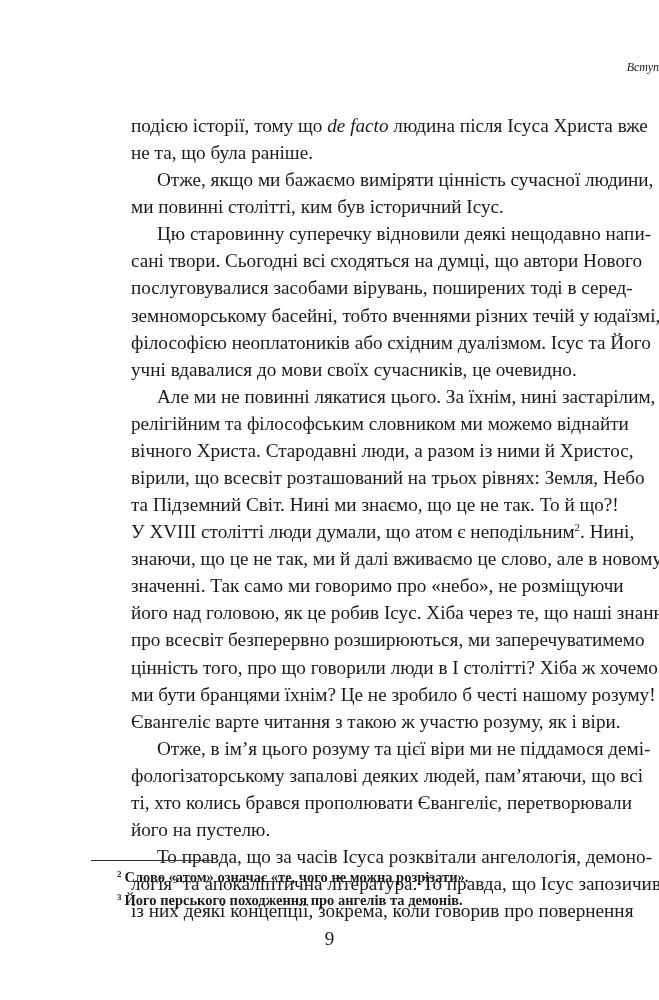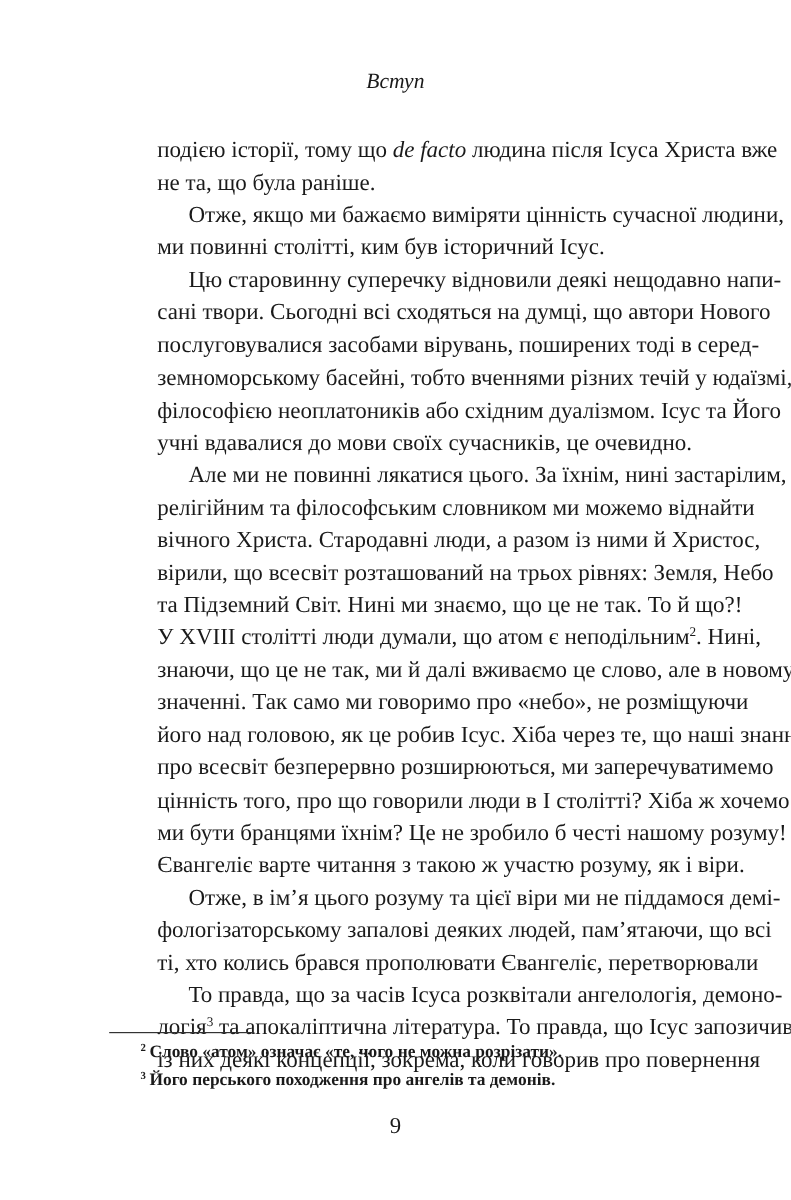--- a/index.html
+++ b/index.html
@@ -1,19 +1,19 @@
 <!DOCTYPE html>
 <html><head>
   <meta charset="utf-8">
   <style>
     html, body { margin: 0; padding: 0; background: #ffffff; }
     body { width: 659px; height: 1000px; position: relative; overflow: hidden;
       font-family: "Liberation Serif", "DejaVu Serif", serif; color: #1a1a1a; }
-    .running-head { position: absolute; top: 56px; left: 0; width: 659px; text-align: center;
-      font-style: italic; font-size: 18px; line-height: 22px; }
+    .running-head { position: absolute; top: 56px; left: 0; width: 659px; text-align: right;
+      font-style: italic; font-size: 12px; line-height: 22px; }
     .body-text { position: absolute; top: 112px; left: 91px; width: 493px; }
     .line { display: block; font-size: 19.2px; line-height: 27.08px; height: 27.08px;
       white-space: nowrap; text-align: justify; text-align-last: justify; margin-left: 40px; }
     .line.last { text-align-last: left; }
     .line.indent { padding-left: 26px; }
     .line i { font-style: italic; }
     sup { font-size: 11px; line-height: 0; vertical-align: 7px; }
     .fn-rule { position: absolute; top: 860px; left: 91px; width: 121px; height: 0;
       border-top: 1.2px solid #333; }
     .footnotes { position: absolute; top: 866px; left: 117px; width: 470px; }
@@ -47,20 +47,21 @@
   <span class="line">знаючи, що це не так, ми й далі вживаємо це слово, але в новому</span>
   <span class="line">значенні. Так само ми говоримо про «небо», не розміщуючи</span>
   <span class="line">його над головою, як це робив Ісус. Хіба через те, що наші знання</span>
   <span class="line">про всесвіт безперервно розширюються, ми заперечуватимемо</span>
   <span class="line">цінність того, про що говорили люди в І столітті? Хіба ж хочемо</span>
   <span class="line">ми бути бранцями їхнім? Це не зробило б честі нашому розуму!</span>
   <span class="line last">Євангеліє варте читання з такою ж участю розуму, як і віри.</span>
   <span class="line indent">Отже, в ім’я цього розуму та цієї віри ми не піддамося демі-</span>
   <span class="line">фологізаторському запалові деяких людей, пам’ятаючи, що всі</span>
   <span class="line">ті, хто колись брався прополювати Євангеліє, перетворювали</span>
+  <span class="line last">його на пустелю.</span>
   <span class="line indent">То правда, що за часів Ісуса розквітали ангелологія, демоно-</span>
   <span class="line"><span>логія</span><sup>3</sup><span> та апокаліптична література. То правда, що Ісус запозичив</span></span>
   <span class="line">із них деякі концепції, зокрема, коли говорив про повернення</span>
 </div>
 
 <div class="fn-rule"></div>
 
 <div class="footnotes">
   <div class="footnote"><sup>2</sup><span>Слово «атом» означає «те, чого не можна розрізати».</span></div>
   <div class="footnote"><sup>3</sup><span>Його перського походження про ангелів та демонів.</span></div>

